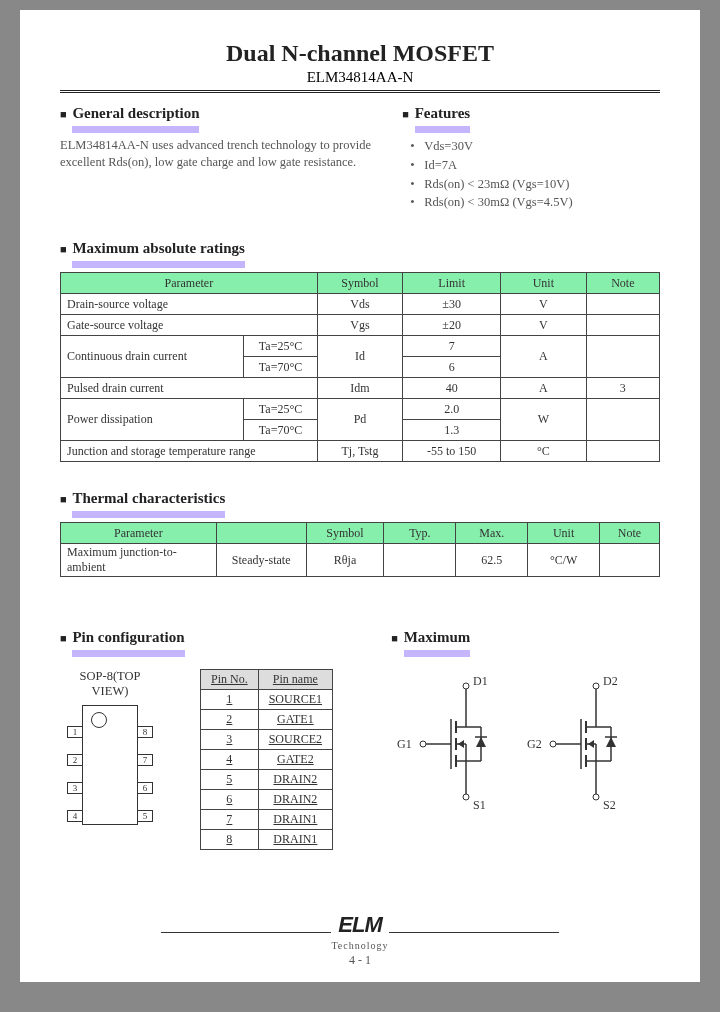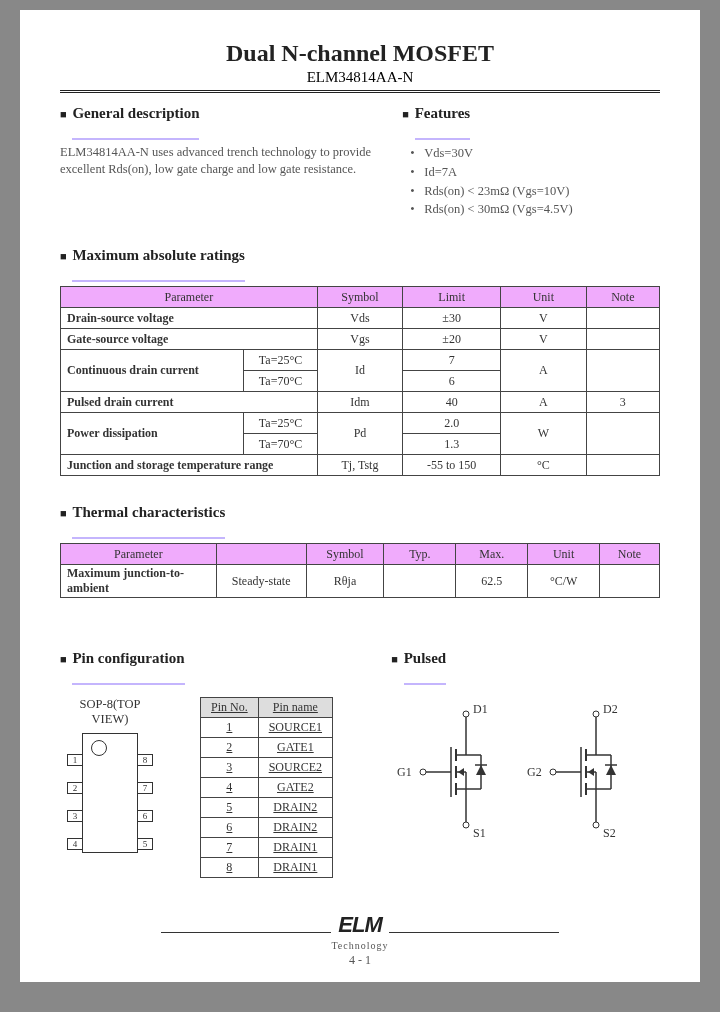--- a/index.html
+++ b/index.html
@@ -49,23 +49,23 @@
     font-weight: bold;
     color: #222;
     margin: 4px 0;
   }
   .squarebox::before {
     content: "■";
     font-size: 11px;
     margin-right: 2px;
   }
   .underline {
-    border-bottom: 2px solid #c4b5fd;
+    border-bottom: 7px solid #c4b5fd;
     display: inline-block;
-    padding-bottom: 16px;
+    padding-bottom: 4px;
   }
   .body-text {
     font-size: 12.5px;
     color: #555;
     line-height: 1.35;
   }
   ul.feat {
     margin: 4px 0 0 0;
     padding: 0 0 0 14px;
     font-size: 12.5px;
@@ -88,27 +88,26 @@
     font-size: 12px;
     color: #333;
   }
   table.data th, table.data td {
     border: 1px solid #444;
     padding: 1px 4px;
     text-align: center;
     height: 18px;
   }
   table.data th {
-    background: #f0abfc;
+    background: #86efac;
     font-weight: normal;
   }
   table.data .param-col {
     text-align: left;
     padding-left: 6px;
-    font-weight: bold;
   }
   .spacer {
     height: 24px;
   }
   .pin-sec {
     display: flex;
     gap: 40px;
     align-items: flex-start;
   }
   .sop {
@@ -390,21 +389,21 @@
                 <td>8</td>
                 <td>DRAIN1</td>
               </tr>
         </tbody>
           </table>
       </div>
     </div>
 
     <div style="flex:0.95">
       <div class="sec-head squarebox">
-        <span class="underline">Pulsed</span>
+        <span class="underline">Maximum</span>
       </div>
       <div style="height:8px"></div>
       <svg width="260" height="160">
         <defs>
           <g id="mosfet">
             <line x1="50" y1="10" x2="50" y2="40" stroke="#333" stroke-width="1.5"></line>
             <circle cx="50" cy="7" r="3" fill="none" stroke="#333"></circle>
             <line x1="35" y1="40" x2="35" y2="90" stroke="#333" stroke-width="1.5"></line>
             <line x1="40" y1="42" x2="40" y2="54" stroke="#333" stroke-width="2"></line>
             <line x1="40" y1="59" x2="40" y2="71" stroke="#333" stroke-width="2"></line>

